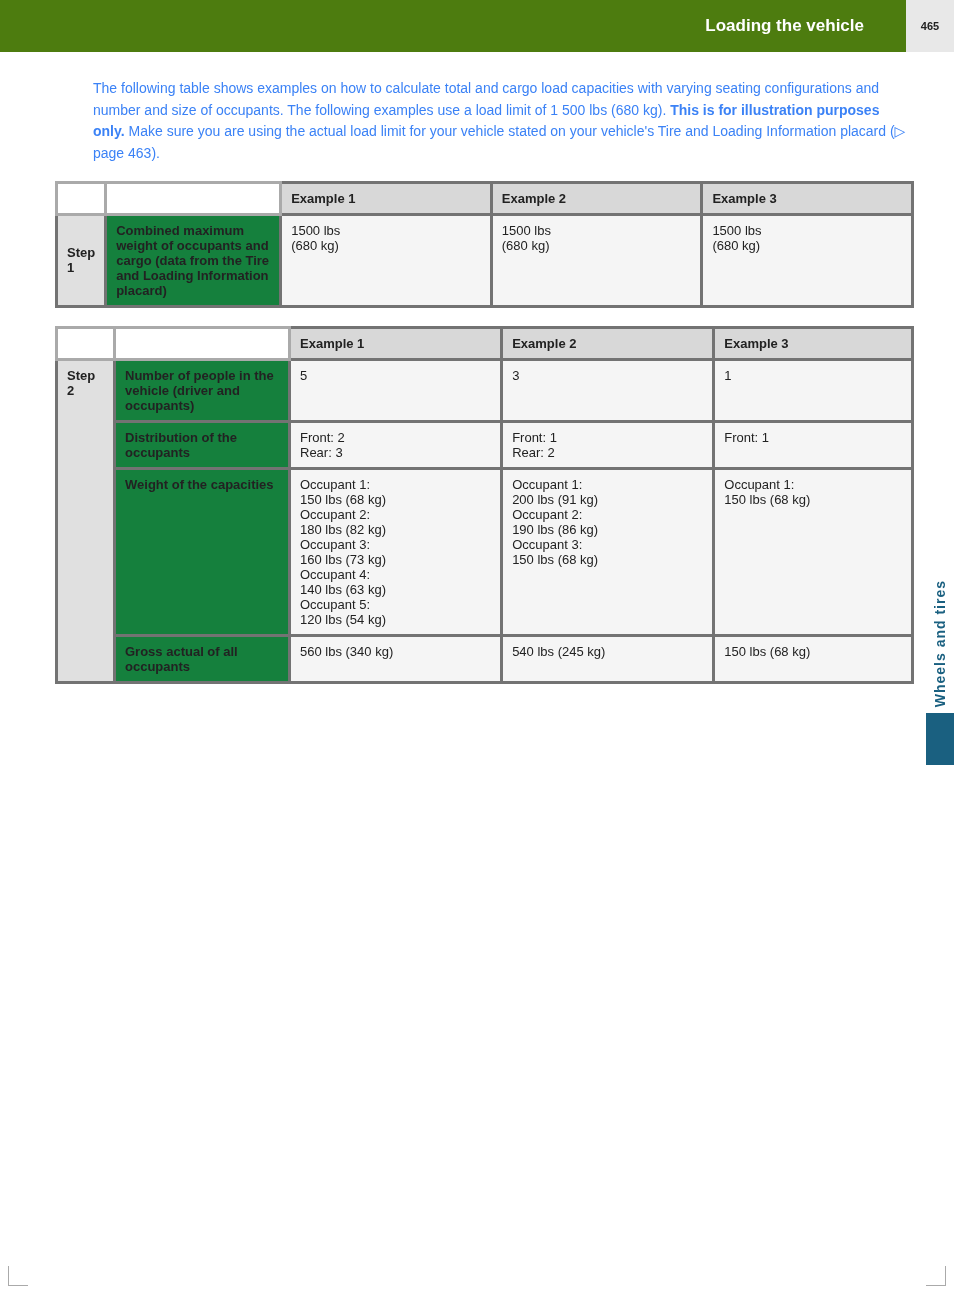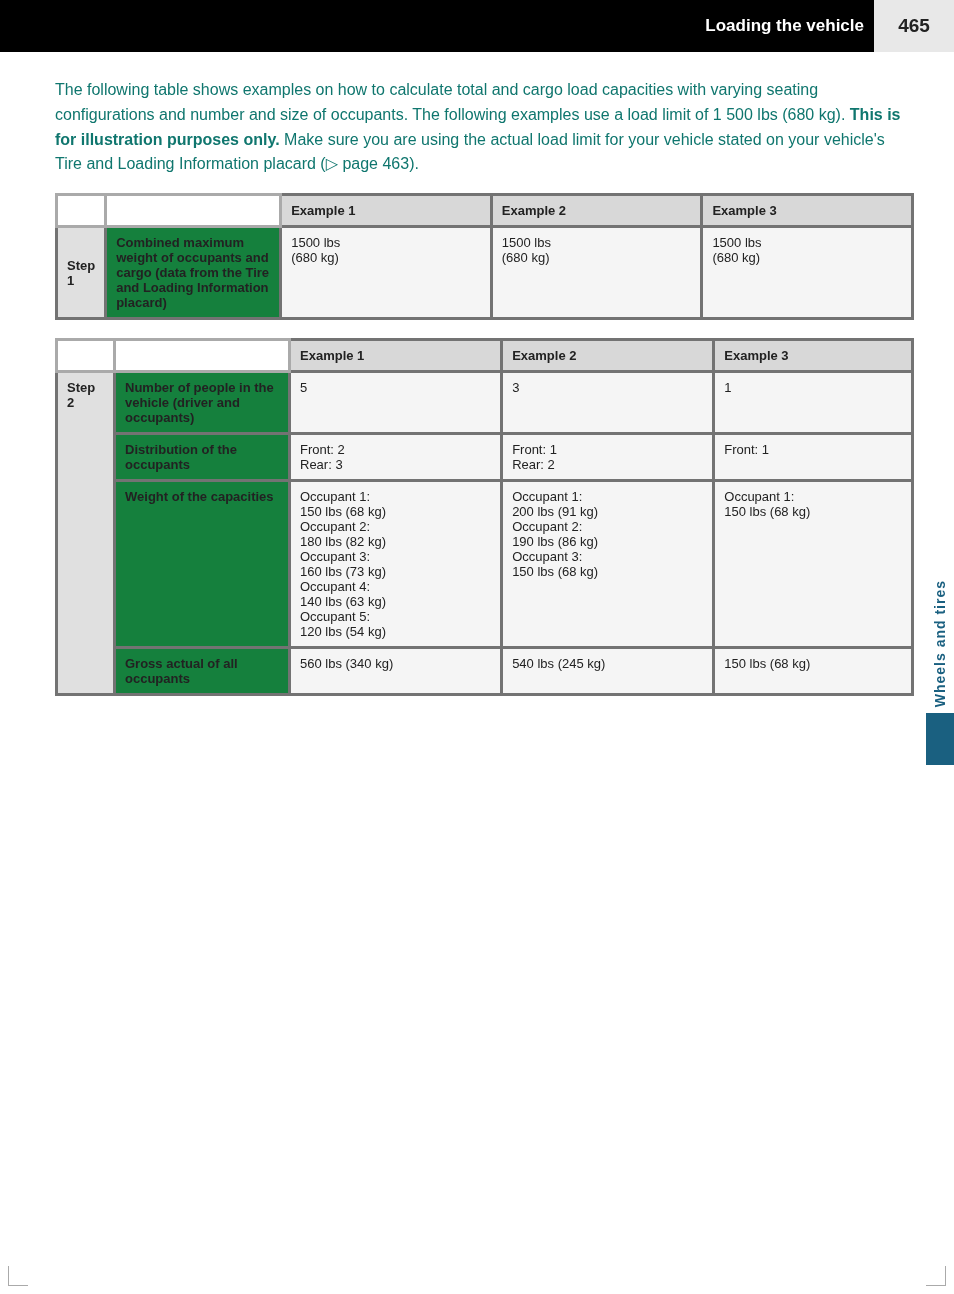--- a/index.html
+++ b/index.html
@@ -32,44 +32,44 @@
     .corner-bl { bottom: 8px; left: 8px; border-width: 0 0 1px 1px; }
     .corner-br { bottom: 8px; right: 8px; border-width: 0 1px 1px 0; }
 
     
     .header-bar {
       position: absolute;
       top: 0;
       left: 0;
       right: 0;
       height: 52px;
-      background: #000000;
+      background: #4d7c0f;
       display: flex;
       align-items: center;
       justify-content: flex-end;
       padding-right: 90px;
     }
 
     .header-title {
       color: #ffffff;
       font-size: 17px;
       font-weight: bold;
     }
 
     .page-number-box {
       position: absolute;
       top: 0;
       right: 0;
-      width: 80px;
+      width: 48px;
       height: 52px;
       background: #e8e8e8;
       display: flex;
       align-items: center;
       justify-content: center;
-      font-size: 19px;
+      font-size: 11px;
       font-weight: bold;
       color: #222;
     }
 
     
     .side-tab {
       position: absolute;
       right: 0;
       top: 580px;
       width: 28px;
@@ -108,24 +108,25 @@
     .section-heading {
       font-size: 13.5px;
       font-weight: bold;
       border-bottom: 1.5px solid #555;
       padding-bottom: 4px;
       margin-bottom: 12px;
     }
 
     
     .intro-text {
-      font-size: 16px;
+      font-size: 14px;
       line-height: 1.55;
       margin-bottom: 16px;
-      color: #0f766e;
+      color: #3b82f6;
+      margin-left: 38px;
     }
 
     .intro-text strong {
       font-weight: bold;
     }
 
     
     .table-wrapper {
       margin-bottom: 18px;
     }

